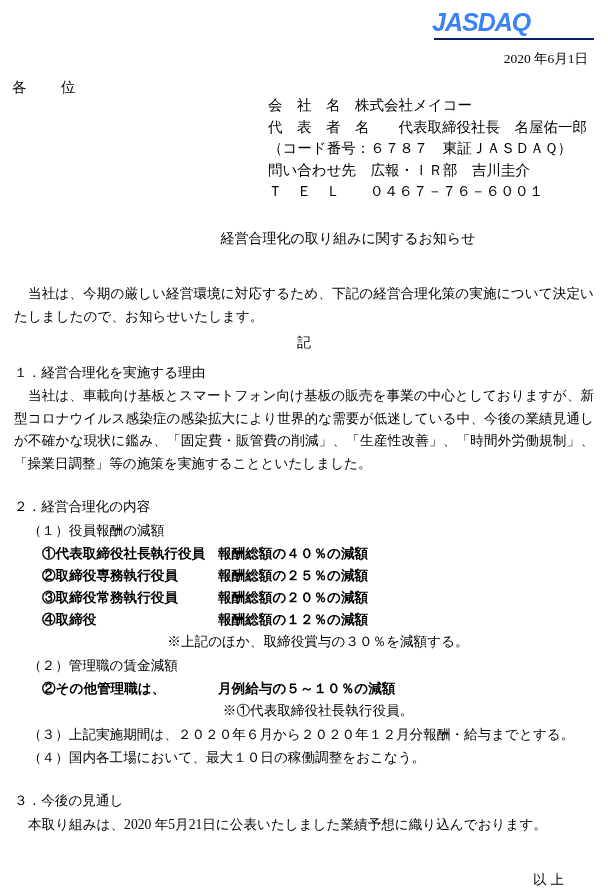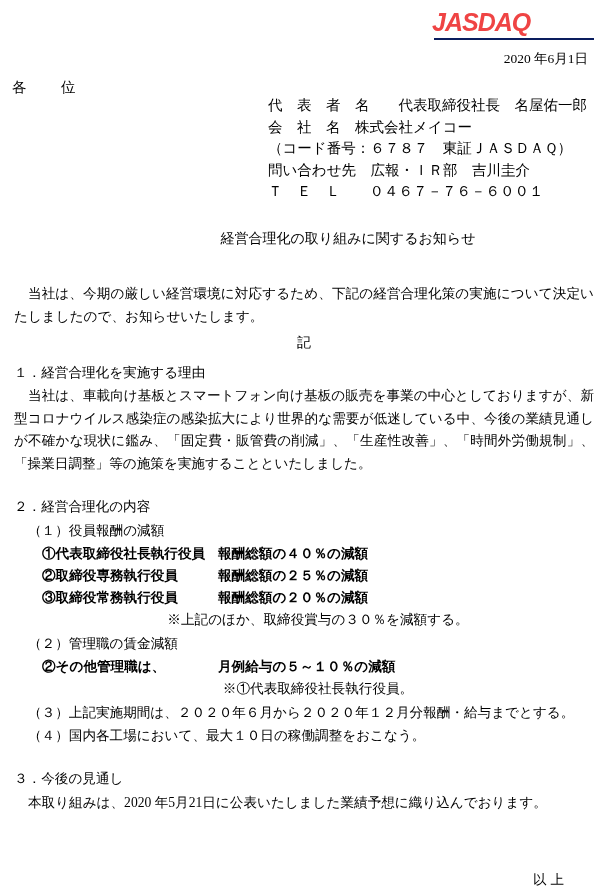--- a/index.html
+++ b/index.html
@@ -22,21 +22,21 @@
   
   .logo {
     position: absolute;
     top: 8px;
     right: 14px;
     font-family: "Liberation Sans", sans-serif;
     font-weight: bold;
     font-style: italic;
     font-size: 25px;
     letter-spacing: -1px;
-    color: #ef4444;
+    color: #3b82f6;
   }
   .logo .rule {
     width: 160px;
     height: 2px;
     background: #0a1d5e;
     margin-top: 1px;
     margin-left: 2px;
   }
   
   .doc-date {
@@ -141,22 +141,22 @@
   <div class="logo">
     <div>JASDAQ</div>
     <div class="rule"></div>
   </div>
 
   <div class="doc-date">2020 年6月1日</div>
 
   <div class="addressee">各　位</div>
 
   <div class="company-block">
+    <div class="ln">会　社　名　株式会社メイコー</div>
     <div class="ln">代　表　者　名　　代表取締役社長　名屋佑一郎</div>
-    <div class="ln">会　社　名　株式会社メイコー</div>
     <div class="ln">（コード番号：６７８７　東証ＪＡＳＤＡＱ）</div>
     <div class="ln">問い合わせ先　広報・ＩＲ部　吉川圭介</div>
     <div class="ln">Ｔ　Ｅ　Ｌ　　０４６７－７６－６００１</div>
   </div>
 
   <div class="doc-title">経営合理化の取り組みに関するお知らせ</div>
 
   <div class="body-wrap">
 
     <p class="para indent1">当社は、今期の厳しい経営環境に対応するため、下記の経営合理化策の実施について決定いたしましたので、お知らせいたします。</p>
@@ -173,20 +173,23 @@
     <p class="lvl1">（１）役員報酬の減額</p>
     <p class="lvl2 tight">
       <span class="col-a">①代表取締役社長執行役員</span><span>報酬総額の４０％の減額</span>
     </p>
     <p class="lvl2 tight">
       <span class="col-a">②取締役専務執行役員</span><span>報酬総額の２５％の減額</span>
     </p>
     <p class="lvl2 tight">
       <span class="col-a">③取締役常務執行役員</span><span>報酬総額の２０％の減額</span>
     </p>
+    <p class="lvl2 tight">
+      <span class="col-a">④取締役</span><span>報酬総額の１２％の減額</span>
+    </p>
     <p class="note">※上記のほか、取締役賞与の３０％を減額する。</p>
 
     <p class="lvl1">（２）管理職の賃金減額</p>
     <p class="lvl2 tight">
       <span class="col-a">②その他管理職は、</span><span>月例給与の５～１０％の減額</span>
     </p>
     <p class="note">※①代表取締役社長執行役員。</p>
 
     <p class="lvl1">（３）上記実施期間は、２０２０年６月から２０２０年１２月分報酬・給与までとする。</p>
     <p class="lvl1">（４）国内各工場において、最大１０日の稼働調整をおこなう。</p>

